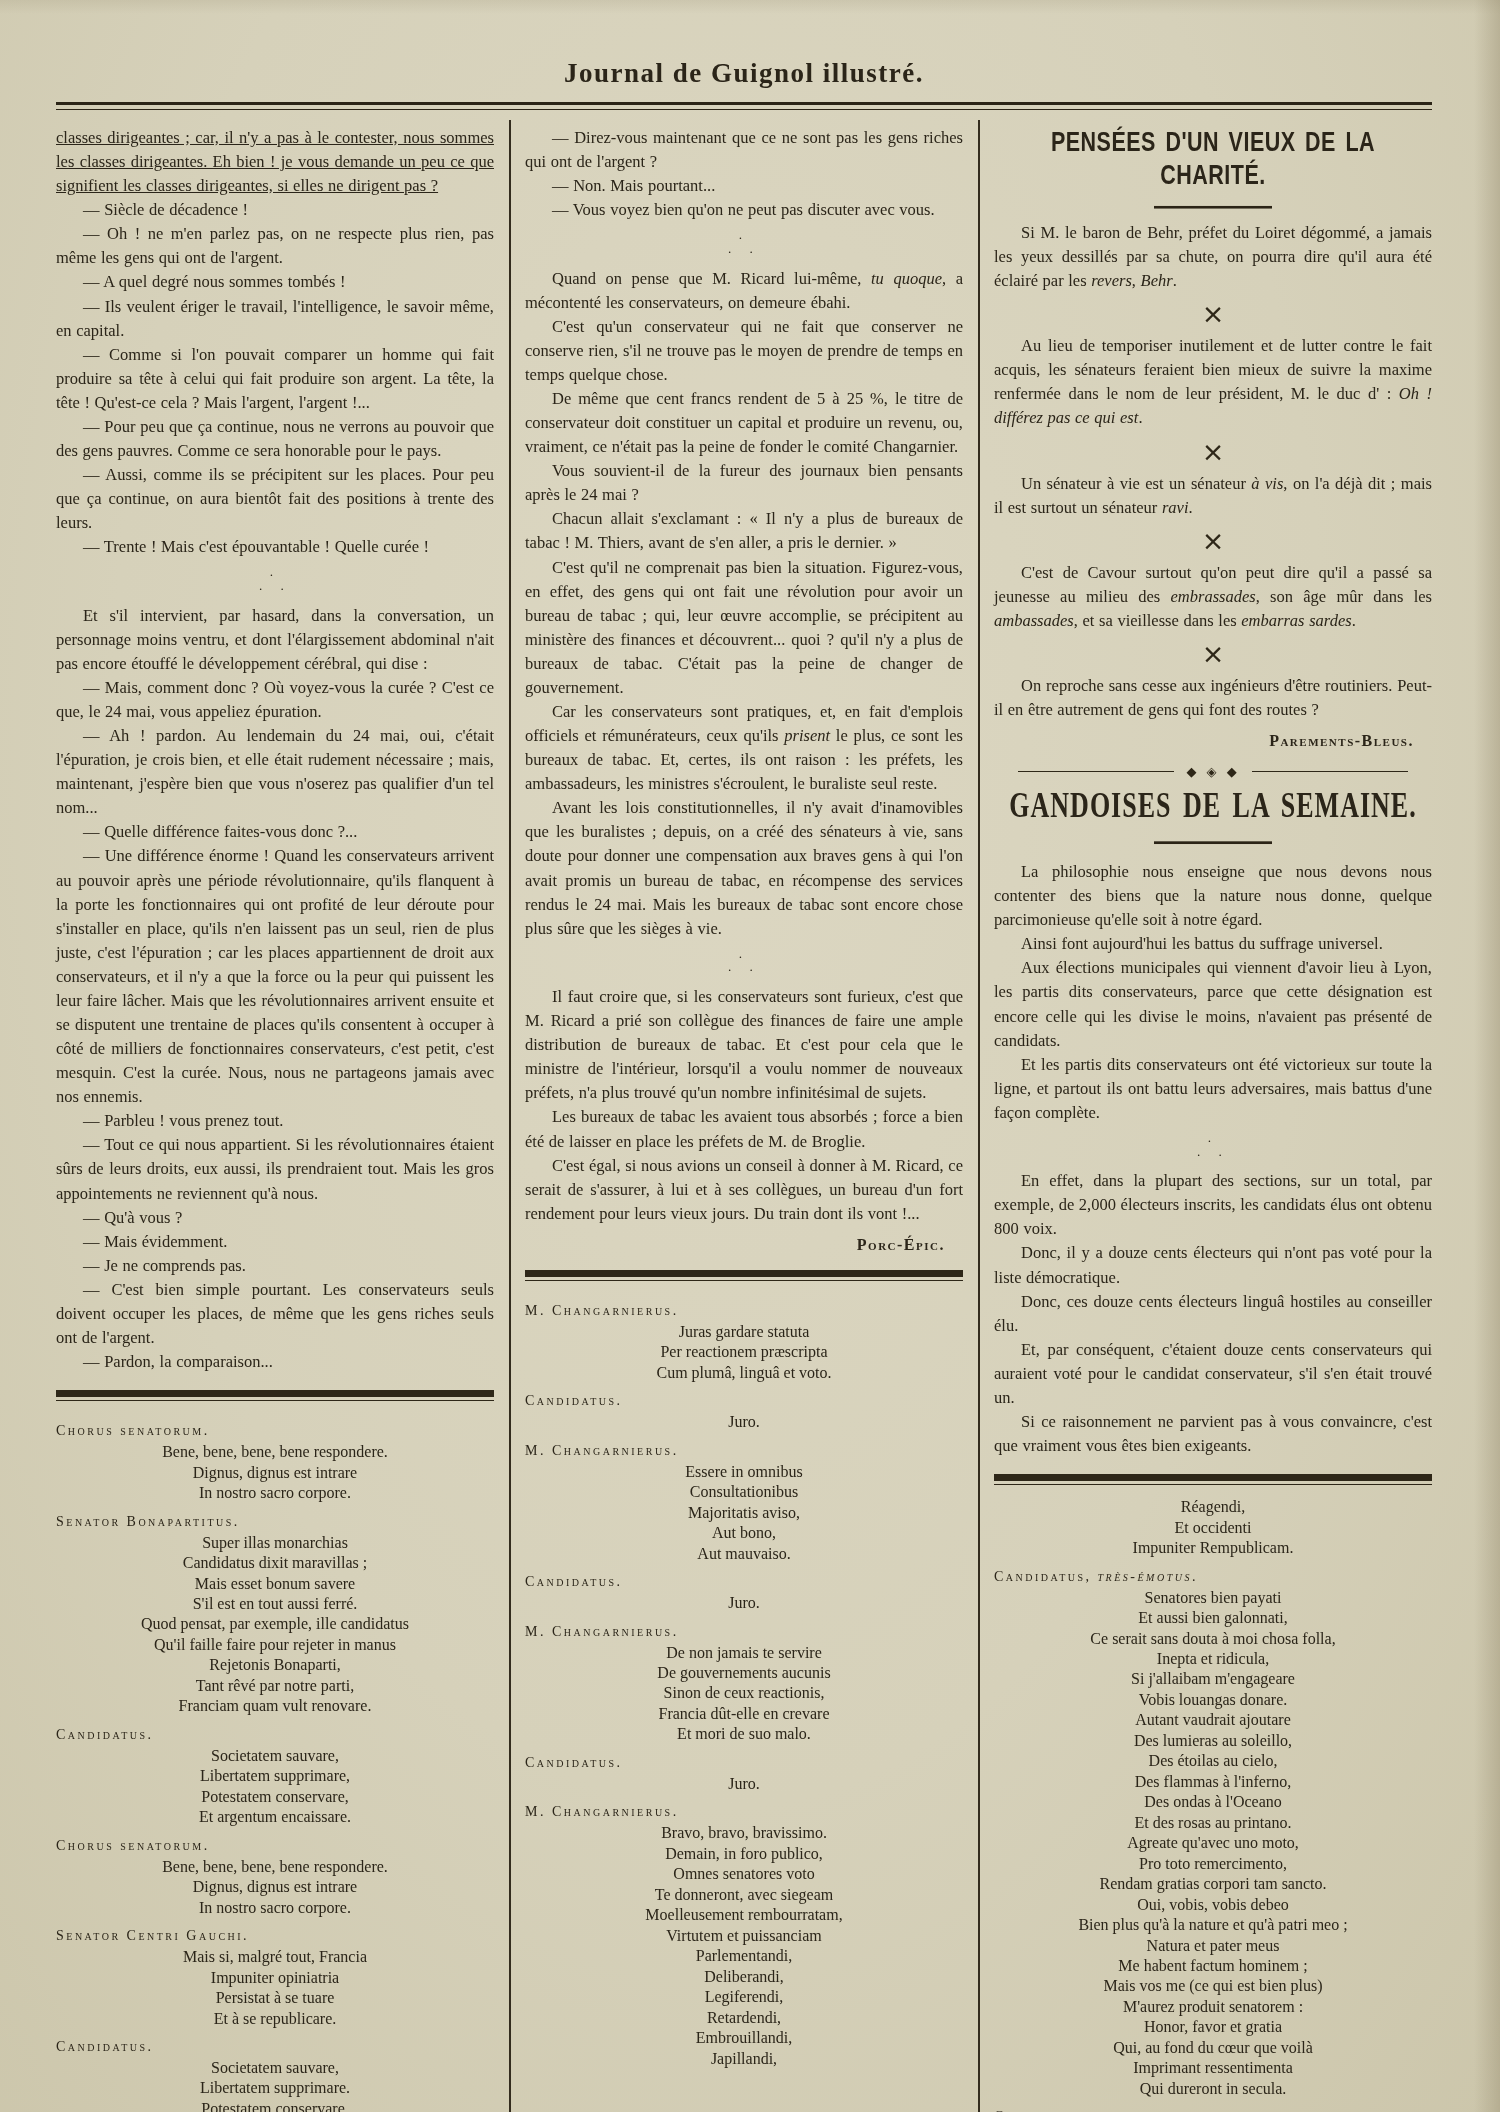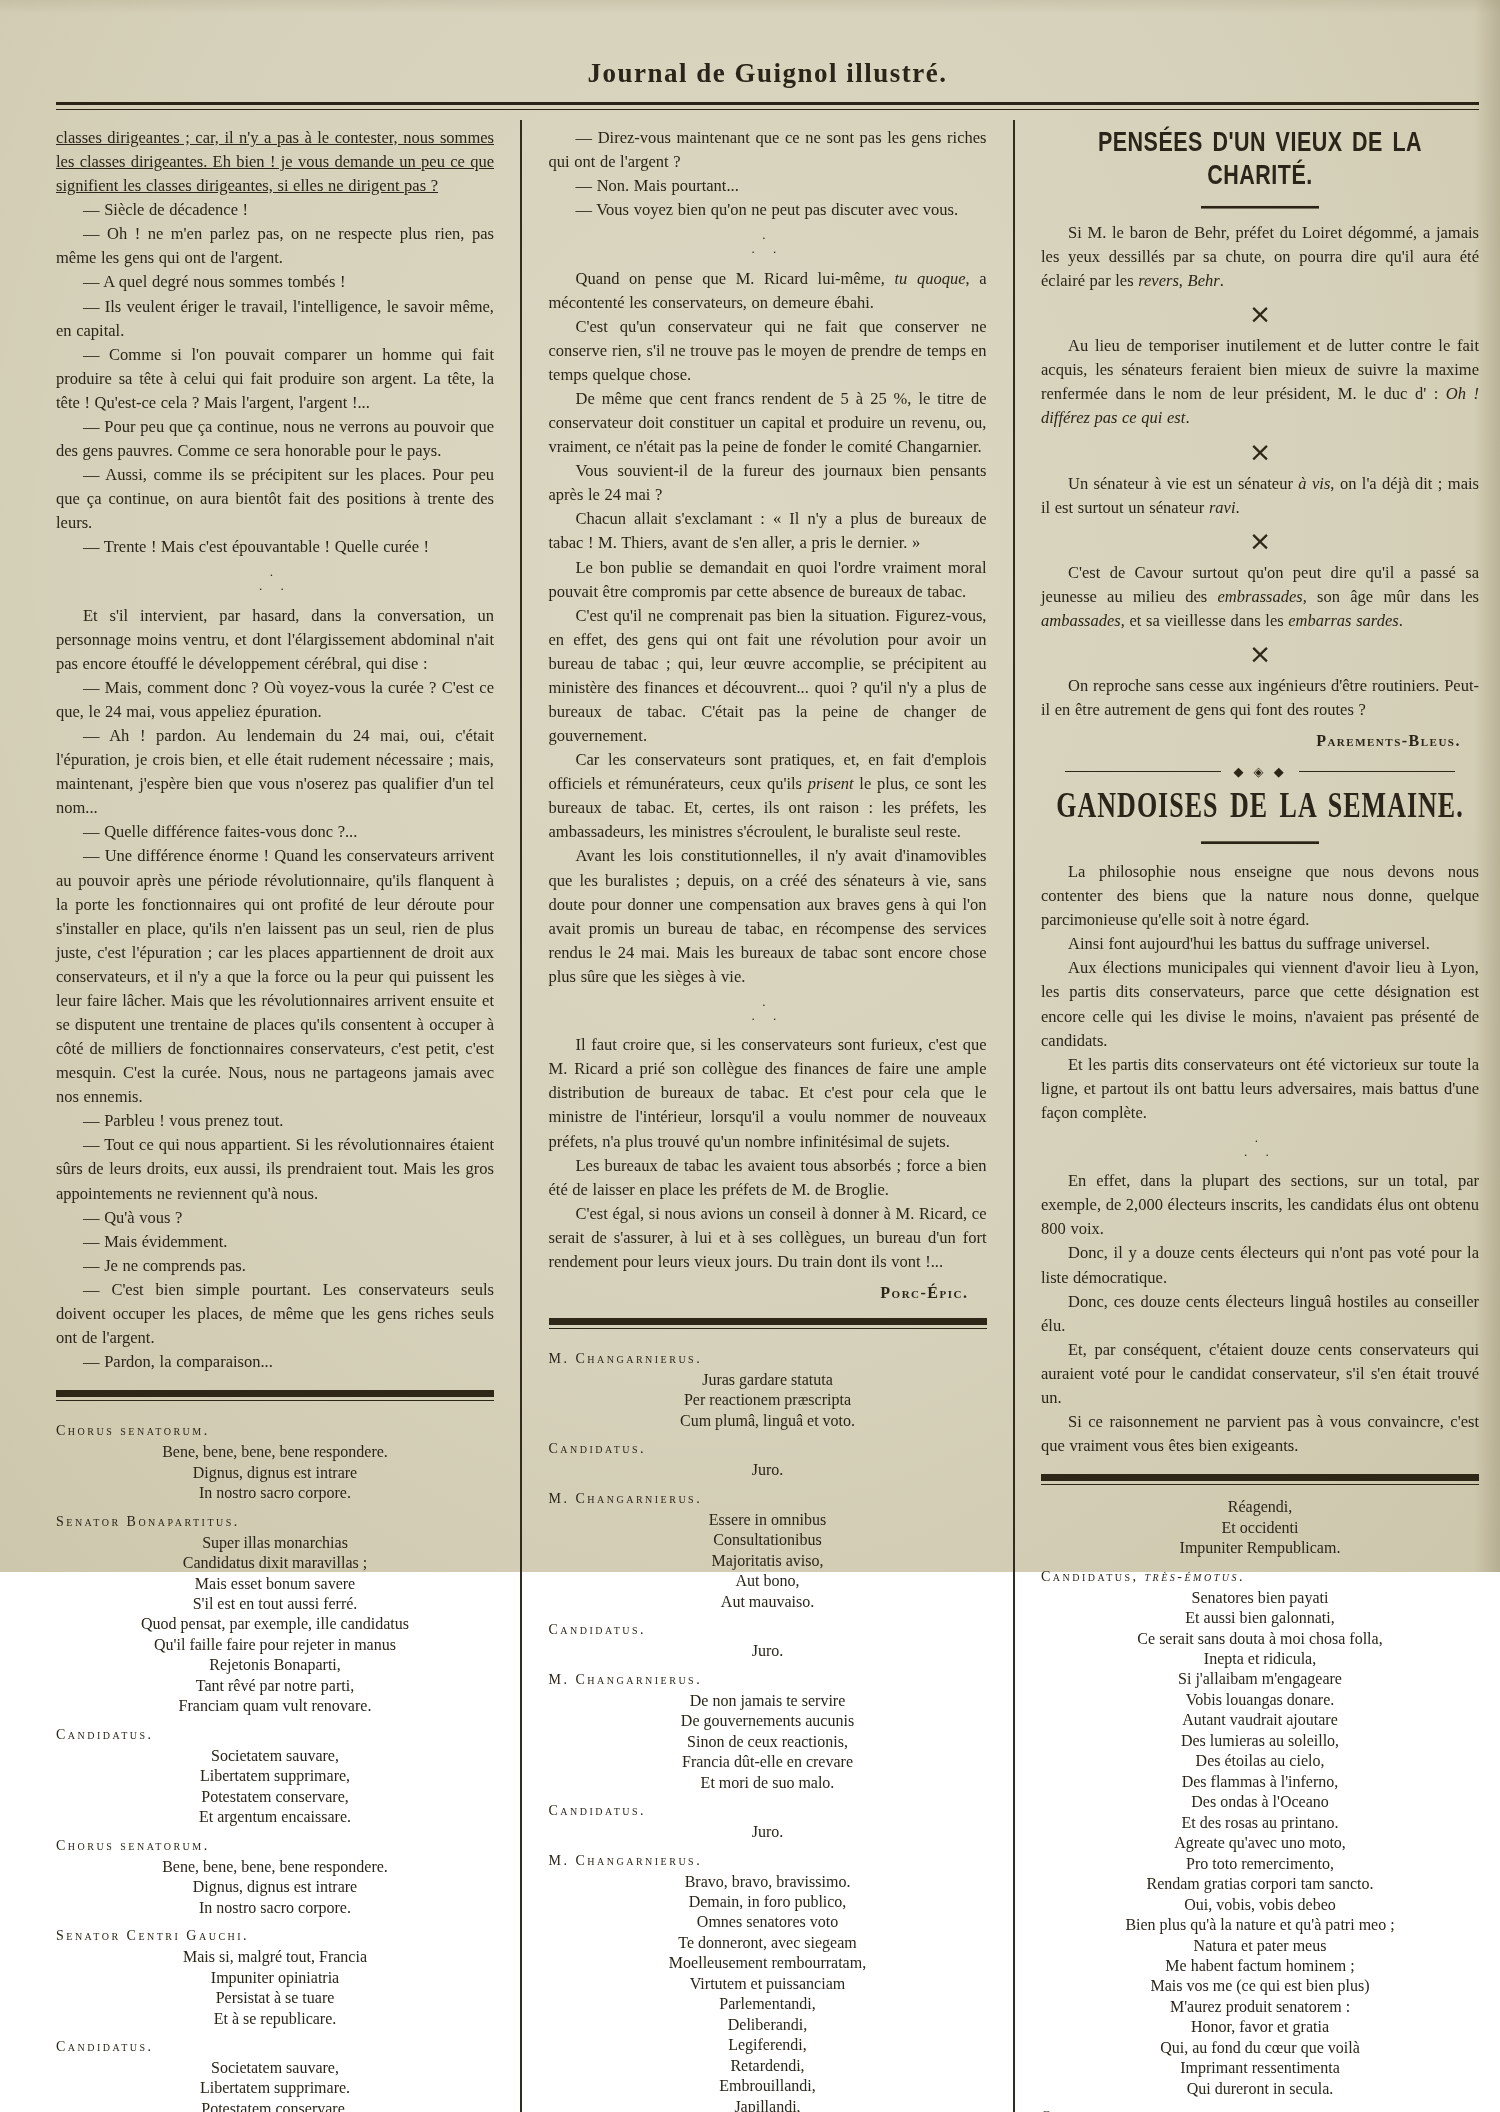--- a/index.html
+++ b/index.html
@@ -3,22 +3,22 @@
 <meta charset="utf-8">
 <title>Journal de Guignol illustré</title>
 <style>
   html,body{margin:0;padding:0;}
   body{
     width:1500px;height:2112px;overflow:hidden;
     font-family:"Liberation Serif","DejaVu Serif",serif;
     color:#2b2519;
   }
   .page{
-    width:1500px;height:1572px;box-sizing:border-box;
-    padding:58px 21px 0 56px;
+    width:1500px;height:2112px;box-sizing:border-box;
+    padding:58px 68px 0 56px;
     background:
       linear-gradient(270deg, rgba(140,128,98,.35), rgba(214,209,186,0) 26px) right/28px 100% no-repeat,
       linear-gradient(180deg, rgba(150,140,110,.18), rgba(214,209,186,0) 14px) top/100% 16px no-repeat,
       radial-gradient(ellipse at 48% 35%, #dcd7c2 0%, #d6d1ba 55%, #ccc6ab 100%);
   }
   .masthead{
     margin:0;text-align:center;
     font-size:27px;font-weight:bold;letter-spacing:1.5px;
     font-family:"Liberation Serif","DejaVu Serif",serif;
   }
@@ -185,21 +185,20 @@
           <p class="para">— Direz-vous maintenant que ce ne sont pas les gens riches qui ont de l'argent ?</p>
           <p class="para">— Non. Mais pourtant...</p>
           <p class="para">— Vous voyez bien qu'on ne peut pas discuter avec vous.</p>
           <div class="sep-stars">·
 · ·</div>
           <p class="para">Quand on pense que M. Ricard lui-même, <i>tu quoque</i>, a mécontenté les conservateurs, on demeure ébahi.</p>
           <p class="para">C'est qu'un conservateur qui ne fait que conserver ne conserve rien, s'il ne trouve pas le moyen de prendre de temps en temps quelque chose.</p>
           <p class="para">De même que cent francs rendent de 5 à 25 %, le titre de conservateur doit constituer un capital et produire un revenu, ou, vraiment, ce n'était pas la peine de fonder le comité Changarnier.</p>
           <p class="para">Vous souvient-il de la fureur des journaux bien pensants après le 24 mai ?</p>
           <p class="para">Chacun allait s'exclamant : « Il n'y a plus de bureaux de tabac ! M. Thiers, avant de s'en aller, a pris le dernier. »</p>
-          <p class="para">Le bon publie se demandait en quoi l'ordre vraiment moral pouvait être compromis par cette absence de bureaux de tabac.</p>
           <p class="para">C'est qu'il ne comprenait pas bien la situation. Figurez-vous, en effet, des gens qui ont fait une révolution pour avoir un bureau de tabac ; qui, leur œuvre accomplie, se précipitent au ministère des finances et découvrent... quoi ? qu'il n'y a plus de bureaux de tabac. C'était pas la peine de changer de gouvernement.</p>
           <p class="para">Car les conservateurs sont pratiques, et, en fait d'emplois officiels et rémunérateurs, ceux qu'ils <i>prisent</i> le plus, ce sont les bureaux de tabac. Et, certes, ils ont raison : les préfets, les ambassadeurs, les ministres s'écroulent, le buraliste seul reste.</p>
           <p class="para">Avant les lois constitutionnelles, il n'y avait d'inamovibles que les buralistes ; depuis, on a créé des sénateurs à vie, sans doute pour donner une compensation aux braves gens à qui l'on avait promis un bureau de tabac, en récompense des services rendus le 24 mai. Mais les bureaux de tabac sont encore chose plus sûre que les sièges à vie.</p>
           <div class="sep-stars">·
 · ·</div>
           <p class="para">Il faut croire que, si les conservateurs sont furieux, c'est que M. Ricard a prié son collègue des finances de faire une ample distribution de bureaux de tabac. Et c'est pour cela que le ministre de l'intérieur, lorsqu'il a voulu nommer de nouveaux préfets, n'a plus trouvé qu'un nombre infinitésimal de sujets.</p>
           <p class="para">Les bureaux de tabac les avaient tous absorbés ; force a bien été de laisser en place les préfets de M. de Broglie.</p>
           <p class="para">C'est égal, si nous avions un conseil à donner à M. Ricard, ce serait de s'assurer, à lui et à ses collègues, un bureau d'un fort rendement pour leurs vieux jours. Du train dont ils vont !...</p>
           <p class="signature">Porc-Épic.</p>
         </div>

